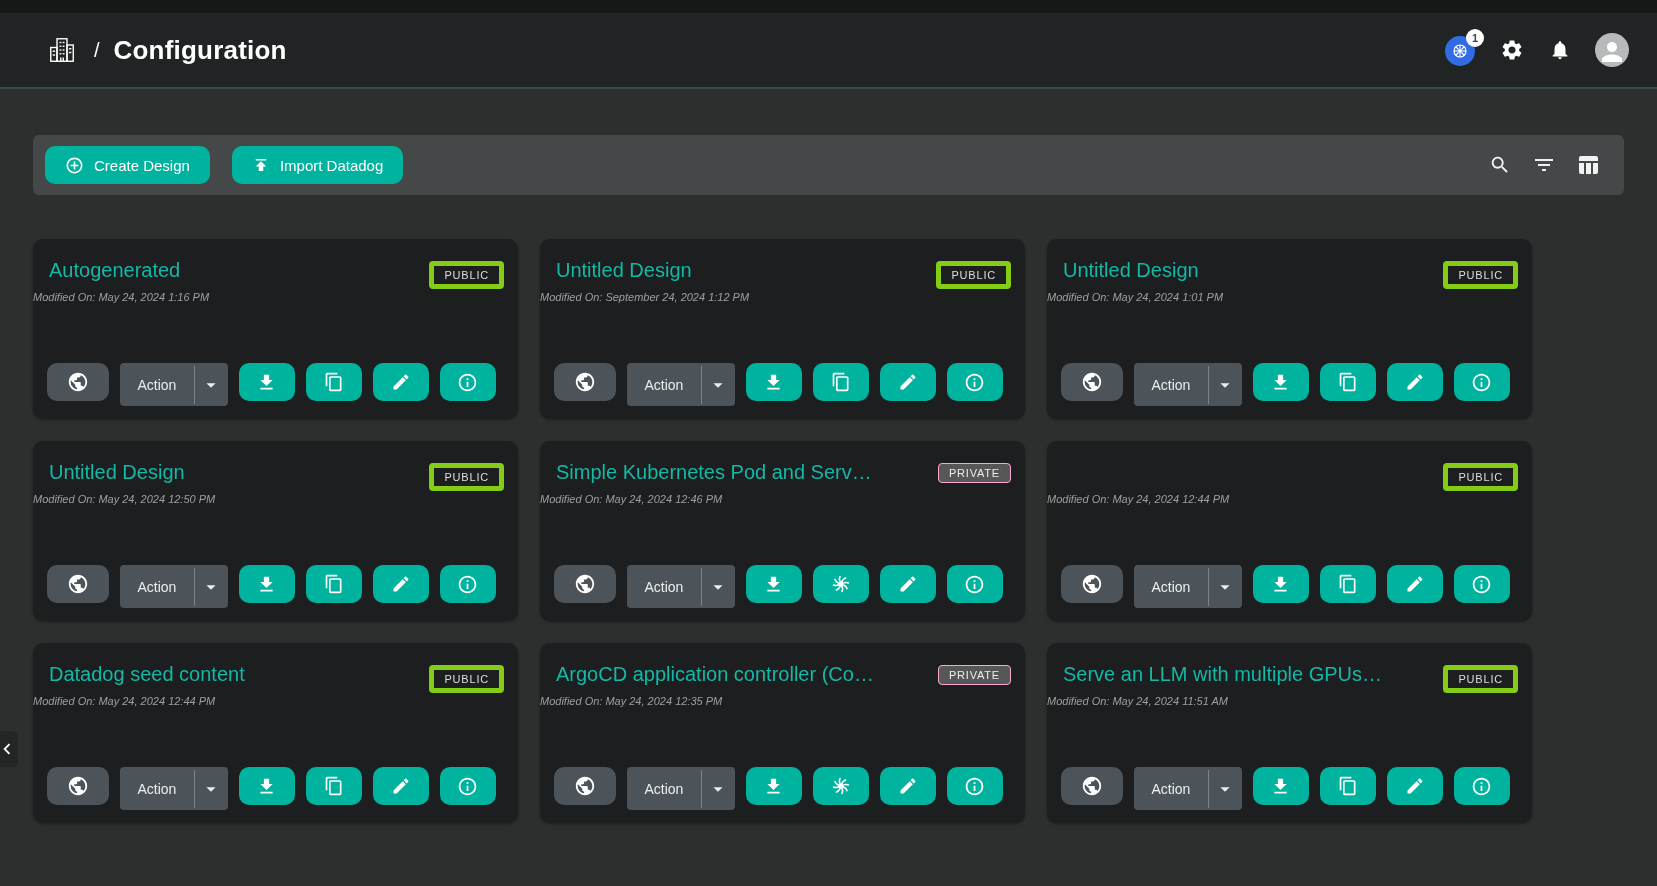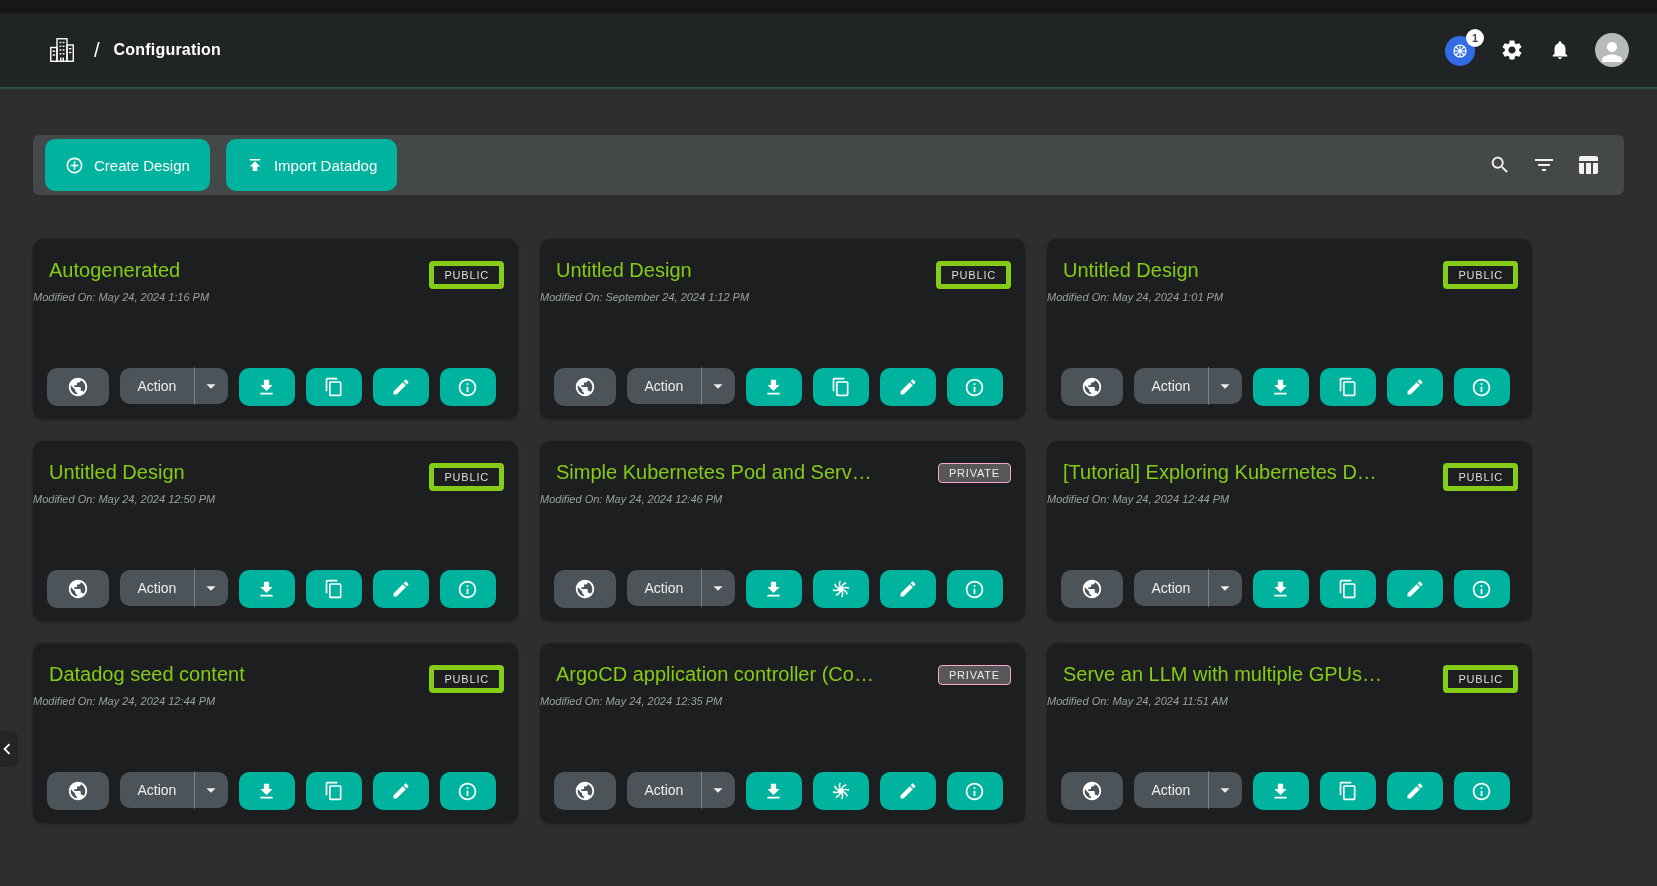--- a/index.html
+++ b/index.html
@@ -7,65 +7,65 @@
   body { font-family:"Liberation Sans", sans-serif; background:#2d2f2f; }
 
   
   .titlebar { height:13px; background:#161818; }
   .appbar {
     height:76px; background:#212424; border-bottom:2px solid #2d4f47;
     display:flex; align-items:center; padding:0 28px 0 46px;
   }
   .crumb-icon { width:32px; height:32px; display:flex; align-items:center; justify-content:center; }
   .crumb-sep { color:#ffffff; font-size:20px; margin:0 14px 0 16px; font-weight:400; }
-  .page-title { color:#ffffff; font-size:16px; font-weight:700; letter-spacing:.2px; }
+  .page-title { color:#ffffff; font-size:26px; font-weight:700; letter-spacing:.2px; }
   .appbar-right { margin-left:auto; display:flex; align-items:center; gap:22px; }
   .k8s-wrap { position:relative; width:32px; height:32px; cursor:pointer; }
   .k8s-circle { width:30px; height:30px; border-radius:50%; background:#326CE5;
     display:flex; align-items:center; justify-content:center; margin-top:2px; }
   .k8s-badge { position:absolute; top:-5px; right:-7px; width:18px; height:18px; border-radius:50%;
     background:#ffffff; color:#37474f; font-size:11px; font-weight:700;
     display:flex; align-items:center; justify-content:center; }
   .hdr-iconbtn { width:26px; height:26px; display:flex; align-items:center; justify-content:center; cursor:pointer; }
   .avatar { width:34px; height:34px; border-radius:50%; background:#b6babb;
     display:flex; align-items:flex-end; justify-content:center; overflow:hidden; cursor:pointer; }
 
   
   main { padding:0 33px; }
   .toolbar {
     margin-top:46px; height:60px; background:#454848; border-radius:6px;
     display:flex; align-items:center; padding:0 24px 0 12px;
   }
   .teal-btn {
-    height:52px; background:#00B39F; color:#ffffff; border:none; border-radius:10px;
+    height:38px; background:#00B39F; color:#ffffff; border:none; border-radius:10px;
     display:flex; align-items:center; gap:10px; padding:0 20px; font-size:15px;
-    font-family:"Liberation Sans", sans-serif; cursor:pointer; margin-right:16px;
+    font-family:"Liberation Sans", sans-serif; cursor:pointer; margin-right:22px;
   }
   .toolbar-right { margin-left:auto; display:flex; align-items:center; gap:20px; }
   .tb-iconbtn { width:24px; height:24px; display:flex; align-items:center; justify-content:center; cursor:pointer; }
 
   
   .grid { margin-top:44px; display:grid; grid-template-columns:repeat(3,485px); gap:22px; }
   .card { position:relative; width:485px; height:180px; background:#1c1e1f; border-radius:10px;
     box-shadow:0 1px 3px rgba(0,0,0,.35); cursor:pointer; }
-  .card-title { position:absolute; top:20px; left:16px; max-width:370px; color:#84cc16;
+  .card-title { position:absolute; top:20px; left:16px; max-width:370px; color:#14b8a6;
     font-size:20px; font-weight:400; white-space:nowrap; overflow:hidden; }
   .badge { position:absolute; top:22px; right:14px; font-size:11px; letter-spacing:.8px;
     padding:3px 10px; border-radius:4px; }
   .badge.public { color:#dedede; border:5px solid #84cc16; background:transparent; }
   .badge.private { color:#ededed; border:1px solid #f9a8d4; background:#575757; }
   .card-modified { position:absolute; top:52px; left:0; color:#9aa0a0; font-size:11px;
     font-style:italic; font-weight:400; }
   .card-actions { position:absolute; left:14px; right:22px; bottom:13px; display:flex; gap:11px; }
   .abtn { height:38px; border:none; border-radius:10px; display:flex; align-items:center;
     justify-content:center; cursor:pointer; }
   .abtn.dark { background:#4d5459; }
   .abtn.teal { background:#00B39F; }
   .globe-btn { width:63px; }
-  .split { width:110px; height:36px; background:#4d5459; border-radius:10px;
+  .split { width:110px; height:43px; background:#4d5459; border-radius:4px;
     display:flex; align-items:center; cursor:pointer; }
   .split-label { flex:1; text-align:center; color:#eceeee; font-size:14px; }
   .split-divider { width:1px; height:38px; background:rgba(255,255,255,.28); }
   .split-caret { width:33px; display:flex; align-items:center; justify-content:center; }
   .sq { width:57px; }
 
   
   .sidebar-handle { position:absolute; left:-4px; top:731px; width:22px; height:36px;
     display:flex; align-items:center; justify-content:center; cursor:pointer;
     background:rgba(0,0,0,.18); border-radius:0 6px 6px 0; }
@@ -478,21 +478,20 @@
       <button class="abtn teal sq">
         <span>
           <svg width="21" height="21" viewBox="0 0 24 24" fill="#ffffff">
             <path d="M11 7h2v2h-2zm0 4h2v6h-2zm1-9C6.48 2 2 6.48 2 12s4.48 10 10 10 10-4.48 10-10S17.52 2 12 2zm0 18c-4.41 0-8-3.59-8-8s3.59-8 8-8 8 3.59 8 8-3.59 8-8 8z"></path>
           </svg>
         </span>
       </button>
     </div>
   </div>
       <div class="card">
-    <div class="card-title">[Tutorial] Exploring Kubernetes D…</div>
     <div class="badge public">PUBLIC</div>
     <div class="card-modified">Modified On: May 24, 2024 12:44 PM</div>
 
     <div class="card-actions">
       <button class="abtn dark globe-btn">
         <span>
           <svg width="22" height="22" viewBox="0 0 24 24" fill="#ffffff">
             <path d="M12 2C6.48 2 2 6.48 2 12s4.48 10 10 10 10-4.48 10-10S17.52 2 12 2zm-1 17.93c-3.95-.49-7-3.85-7-7.93 0-.62.08-1.21.21-1.79L9 15v1c0 1.1.9 2 2 2v1.93zm6.9-2.54c-.26-.81-1-1.39-1.9-1.39h-1v-3c0-.55-.45-1-1-1H8v-2h2c.55 0 1-.45 1-1V7h2c1.1 0 2-.9 2-2v-.41c2.93 1.19 5 4.06 5 7.41 0 2.08-.8 3.97-2.1 5.39z"></path>
           </svg>
         </span>

